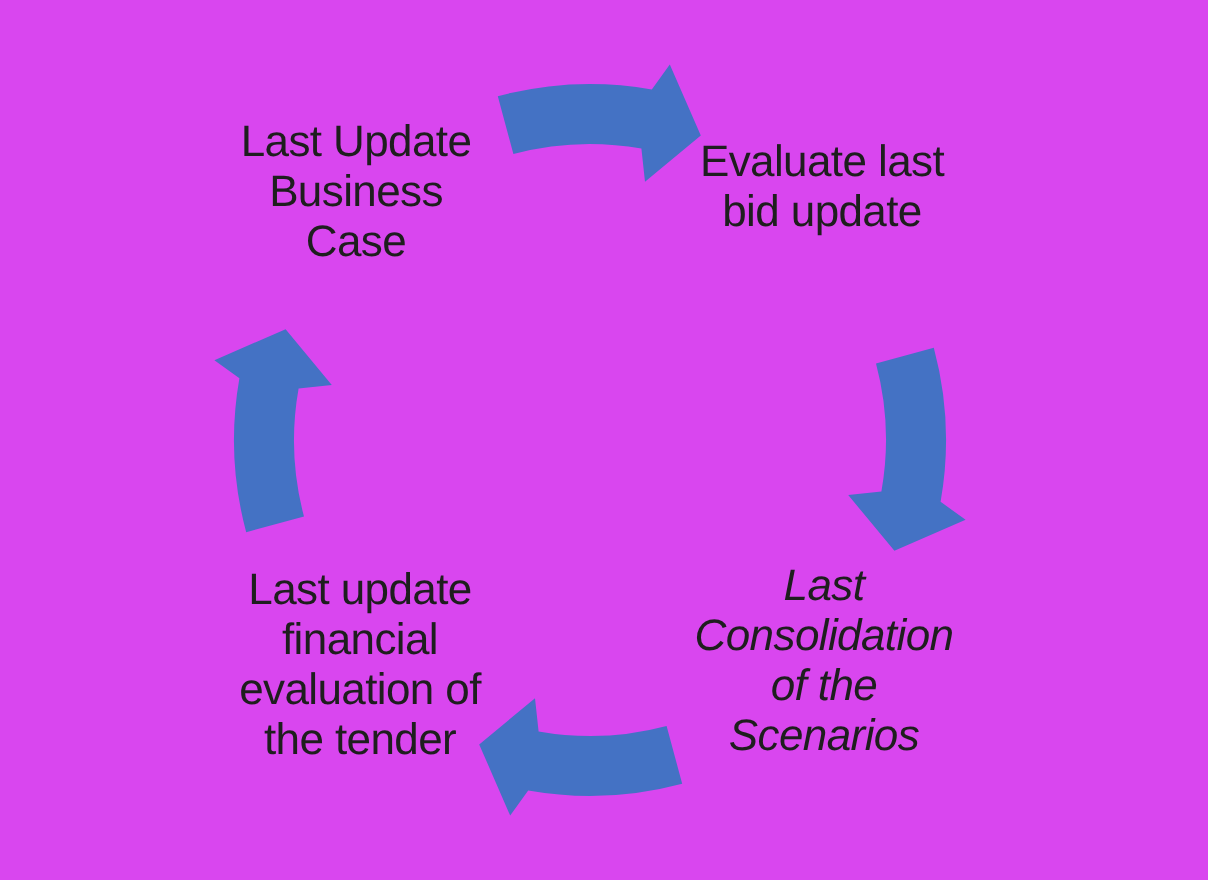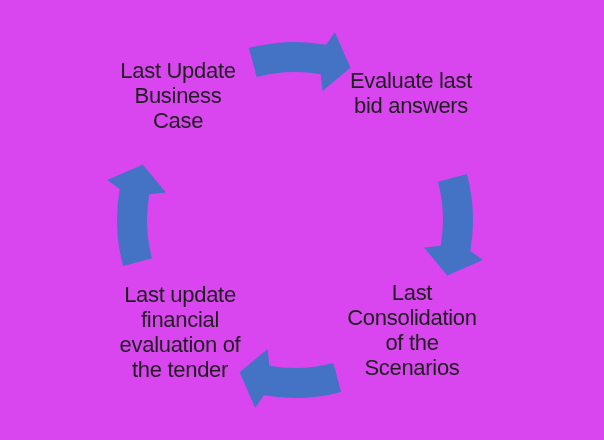--- a/index.html
+++ b/index.html
@@ -25,21 +25,21 @@
     width: 220px;
     text-align: center;
     font-size: 22px;
     line-height: 25px;
     letter-spacing: -0.3px;
     color: #1e1e1e;
     white-space: pre-line;
   }
   .step-top-left     { left: 68px;  top: 58px;  }
   .step-top-right    { left: 301px; top: 68px;  }
-  .step-bottom-right { left: 302px; top: 280px; }
+  .step-bottom-right { left: 302px; top: 280px; font-style: italic; }
   .step-bottom-left  { left: 70px;  top: 282px; }
 </style>
 </head>
 <body>
 
 <div class="canvas">
 
   <svg class="arrows-svg" width="604" height="440" viewBox="0 0 604 440">
     <defs>
       <path id="cyc-arrow" d="M -46.1 -171.9
@@ -57,21 +57,21 @@
       <use href="#cyc-arrow" transform="rotate(180)"></use>
       <use href="#cyc-arrow" transform="rotate(270)"></use>
     </g>
   </svg>
 
   <div class="step-label step-top-left">Last Update
 Business
 Case</div>
 
   <div class="step-label step-top-right">Evaluate last
-bid answers</div>
+bid update</div>
 
   <div class="step-label step-bottom-right">Last
 Consolidation
 of the
 Scenarios</div>
 
   <div class="step-label step-bottom-left">Last update
 financial
 evaluation of
 the tender</div>

